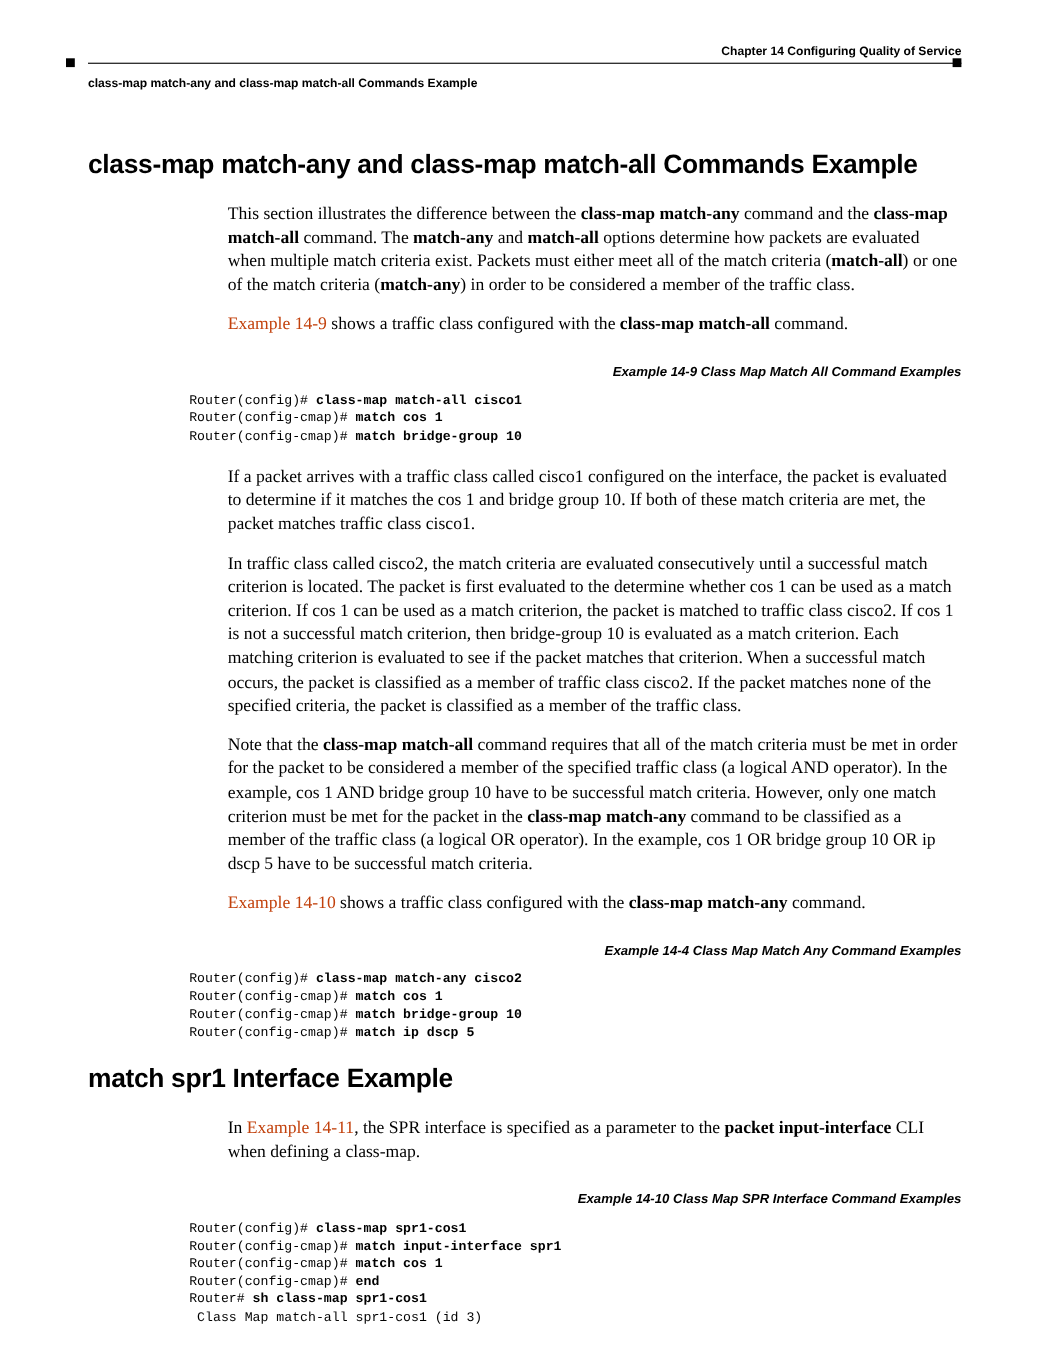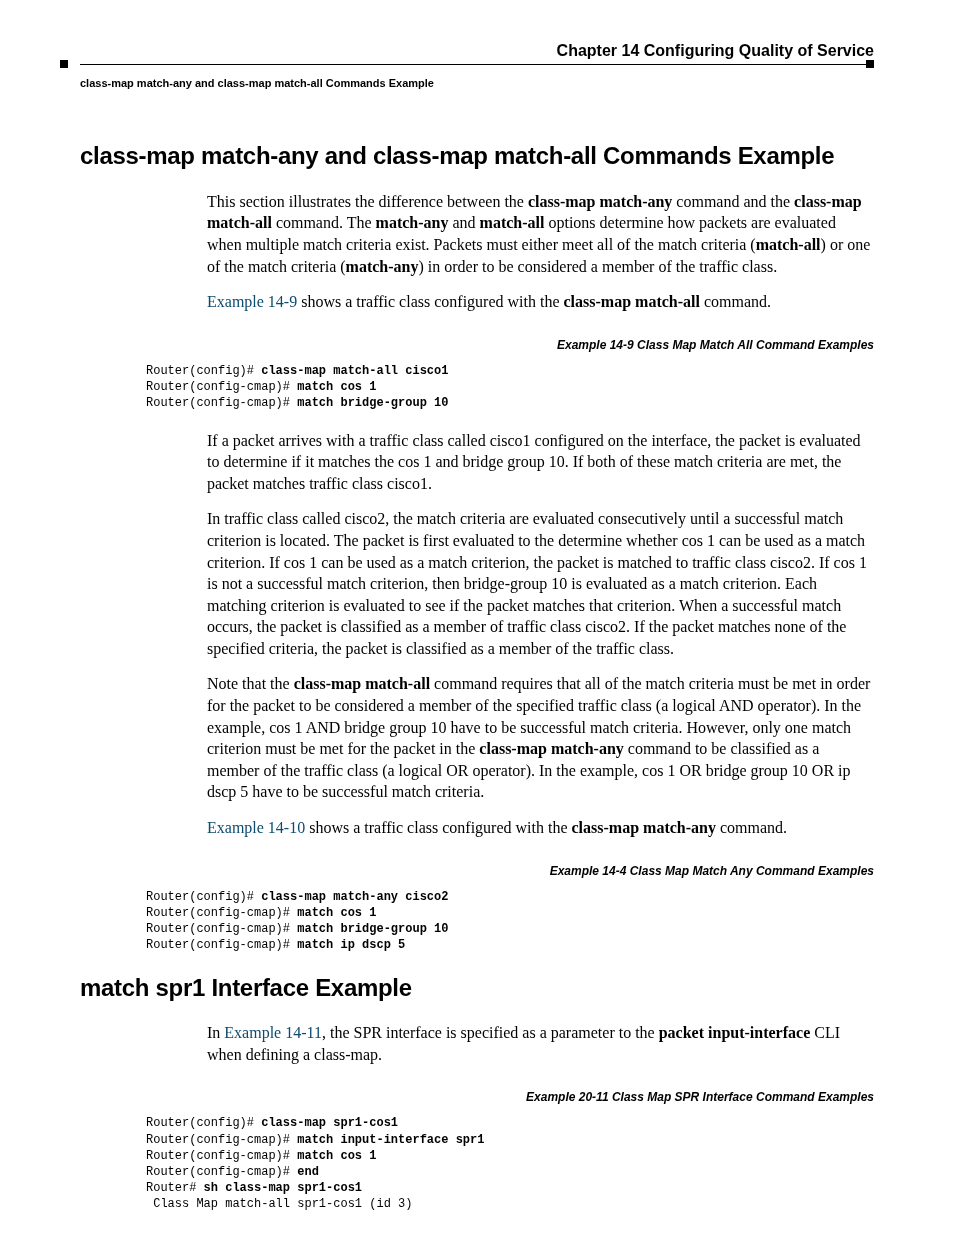--- a/index.html
+++ b/index.html
@@ -7,21 +7,21 @@
     font-size: 14px;
     margin: 0;
     padding: 40px 80px 40px 80px;
     background: #fff;
     color: #000;
     line-height: 1.35;
   }
   .header-right {
     text-align: right;
     font-family: Arial, Helvetica, sans-serif;
-    font-size: 16px;
+    font-size: 11px;
     font-weight: bold;
     margin-bottom: 2px;
   }
   .header-rule-container {
     position: relative;
     height: 10px;
     margin-bottom: 2px;
   }
   .header-rule {
     border-top: 1px solid #000;
@@ -67,28 +67,28 @@
     font-weight: bold;
     font-style: italic;
     margin-left: 127px;
     margin-top: 24px;
     margin-bottom: 10px;
     text-align: right;
   }
   .code-block {
     font-family: "Courier New", Courier, monospace;
     font-size: 12px;
-    margin-left: 66px;
+    margin-left: 92px;
     margin-bottom: 18px;
     white-space: pre;
     line-height: 1.35;
   }
   .code-block b { font-weight: bold; }
   a.xref {
-    color: #0c4a6e;
+    color: #c2410c;
     text-decoration: none;
   }
   .footer {
     margin-top: 80px;
   }
   .footer-rule-container {
     position: relative;
     height: 10px;
   }
   .footer-rule {
@@ -164,21 +164,21 @@
 <span>Router(config-cmap)# </span><b>match cos 1</b>
 <span>Router(config-cmap)# </span><b>match bridge-group 10</b>
 <span>Router(config-cmap)# </span><b>match ip dscp 5</b></div>
 
 <h1>match spr1 Interface Example</h1>
 
 <div class="body-text">
   <span>In </span><a class="xref">Example 14-11</a><span>, the SPR interface is specified as a parameter to the </span><b>packet input-interface</b><span> CLI when defining a class-map.</span>
 </div>
 
-<div class="example-title">Example 20-11 Class Map SPR Interface Command Examples</div>
+<div class="example-title">Example 14-10 Class Map SPR Interface Command Examples</div>
 <div class="code-block"><span>Router(config)# </span><b>class-map spr1-cos1</b>
 <span>Router(config-cmap)# </span><b>match input-interface spr1</b>
 <span>Router(config-cmap)# </span><b>match cos 1</b>
 <span>Router(config-cmap)# </span><b>end</b>
 <span>Router# </span><b>sh class-map spr1-cos1</b>
 <span> Class Map match-all spr1-cos1 (id 3)</span></div>
 
 <div class="footer">
   <div class="footer-rule-container">
     <div class="footer-square-left"></div>

